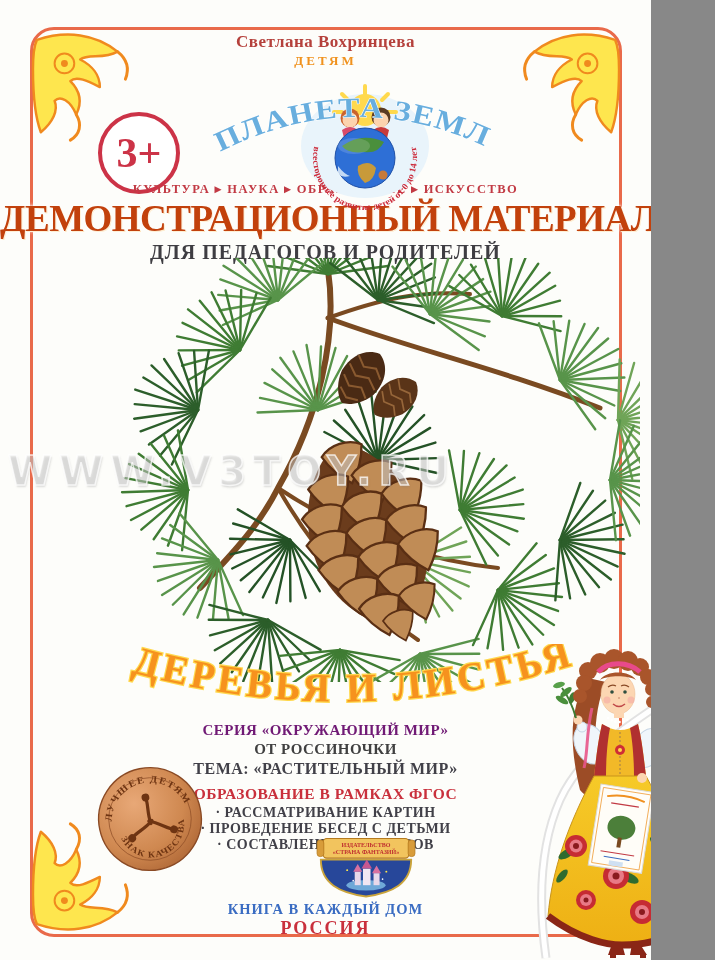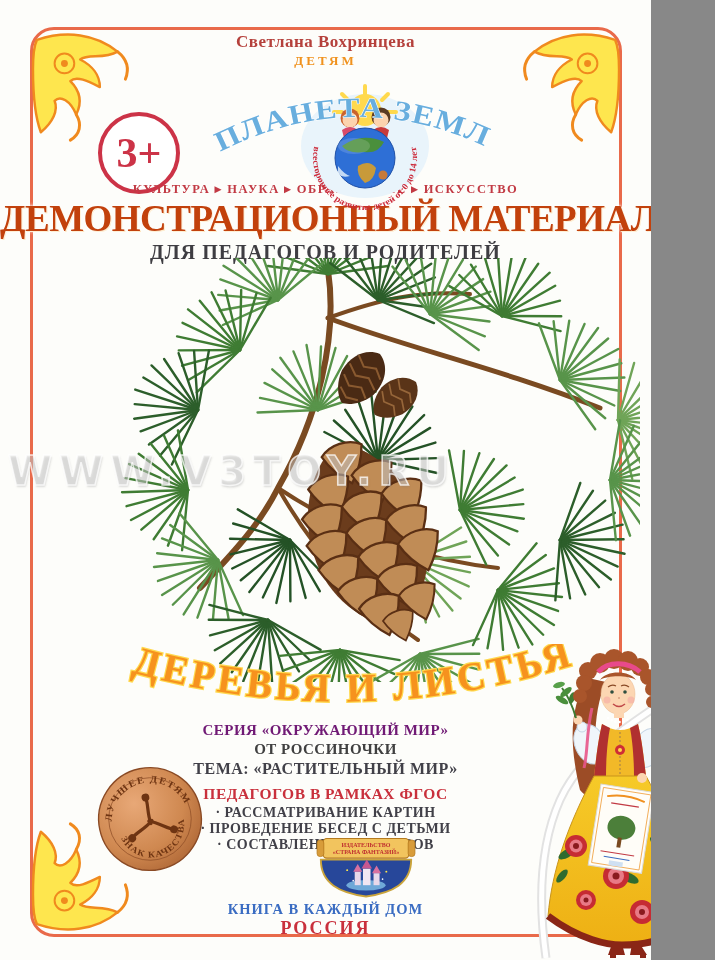--- a/index.html
+++ b/index.html
@@ -230,21 +230,21 @@
       </defs>
     <text font-size="40" font-weight="bold" fill="#f6921e" stroke="#ffd84d" stroke-width="2.5" paint-order="stroke" font-family="Liberation Serif, serif" letter-spacing="4">
       <textPath href="#arcB" startOffset="0" textLength="452" lengthAdjust="spacingAndGlyphs">ДЕРЕВЬЯ И ЛИСТЬЯ</textPath>
     </text>
   </svg>
 
   <div class="abs ctr info">
     <div class="l-series">СЕРИЯ «ОКРУЖАЮЩИЙ МИР»</div>
     <div class="l-from">ОТ РОССИНОЧКИ</div>
     <div class="l-theme">ТЕМА: «РАСТИТЕЛЬНЫЙ МИР»</div>
-    <div class="l-fgos">ПЕДАГОГОВ В РАМКАХ ФГОС</div>
+    <div class="l-fgos">ОБРАЗОВАНИЕ В РАМКАХ ФГОС</div>
     <div class="l-feat">· РАССМАТРИВАНИЕ КАРТИН</div>
     <div class="l-feat">· ПРОВЕДЕНИЕ БЕСЕД С ДЕТЬМИ</div>
     <div class="l-feat">· СОСТАВЛЕНИЕ РАССКАЗОВ</div>
   </div>
 
   <svg class="abs medal" viewBox="0 0 120 120">
     <defs>
       <radialGradient id="cop" cx="38%" cy="32%" r="80%">
         <stop offset="0%" stop-color="#e8a877"></stop>
           <stop offset="60%" stop-color="#cf8850"></stop>

